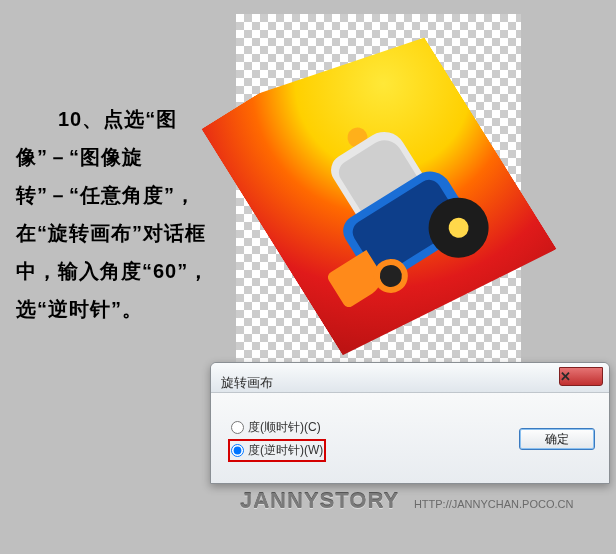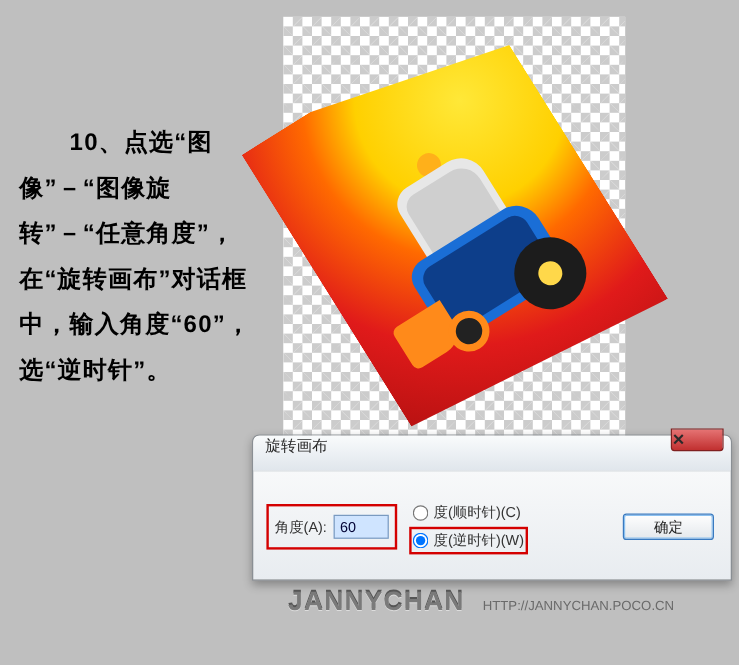--- a/index.html
+++ b/index.html
@@ -21,21 +21,21 @@
 .cab { position:absolute; left:40px; top:6px; width:78px; height:70px; background:#e7e7e7; border-radius:16px 22px 8px 8px; }
 .cab-shadow { position:absolute; left:46px; top:14px; width:66px; height:56px; background:#cfcfcf; border-radius:12px 18px 6px 6px; }
 .body-blue { position:absolute; left:18px; top:64px; width:118px; height:74px; background:#1a6ed6; border-radius:16px 22px 10px 12px; }
 .body-dark { position:absolute; left:26px; top:72px; width:100px; height:58px; background:#0d3e8a; border-radius:12px; }
 .wheel-big { position:absolute; left:90px; top:100px; width:60px; height:60px; background:#1c1c1c; border-radius:50%; }
 .wheel-big::after { content:""; position:absolute; left:20px; top:20px; width:20px; height:20px; background:#ffd84a; border-radius:50%; }
 .wheel-small { position:absolute; left:20px; top:118px; width:34px; height:34px; background:#222; border-radius:50%; border:6px solid #ff8a1a; }
 .scoop { position:absolute; left:-18px; top:100px; width:48px; height:40px; background:#ff8a1a; border-radius:6px 0 18px 6px; }
 .beacon { position:absolute; left:72px; top:-10px; width:20px; height:20px; background:#ffb01a; border-radius:50%; }
 .dialog { position:absolute; left:210px; top:362px; width:400px; background:linear-gradient(#fdfdfd,#e8ecf0); border:1px solid #8a8f94; border-radius:6px 6px 0 0; box-shadow:0 3px 8px rgba(0,0,0,.3); font-family:"SimSun","Microsoft YaHei",sans-serif; }
-.dialog-title { height:30px; background:linear-gradient(#f9fbfc,#e0e6ec); border-bottom:1px solid #c0c6cc; border-radius:6px 6px 0 0; display:flex; align-items:flex-start; padding:0 6px 0 10px; }
+.dialog-title { height:30px; background:linear-gradient(#f9fbfc,#e0e6ec); border-bottom:1px solid #c0c6cc; border-radius:6px 6px 0 0; display:flex; align-items:flex-end; padding:0 6px 0 10px; }
 .dialog-title span { font-size:13px; color:#2a2a2a; flex:1; }
 .close-btn { width:44px; height:19px; background:linear-gradient(#e57373,#c13030); border:1px solid #802020; border-radius:0 0 3px 3px; display:flex; align-items:center; justify-content:center; color:#fff; font-size:12px; font-weight:bold; cursor:pointer; position:relative; top:-6px; }
 .dialog-body { padding:22px 14px 20px 14px; display:flex; align-items:center; gap:10px; font-size:12px; color:#333; position:relative; }
 .angle-group { display:flex; align-items:center; gap:6px; padding:6px 4px; position:relative; }
 .angle-group input[type=text] { width:46px; height:20px; border:1px solid #7a9ac0; padding:0 4px; font-size:12px; background:#cfe4ff; color:#003; }
 .red-box { outline:2px solid #d40000; outline-offset:1px; }
 .radio-group { display:flex; flex-direction:column; gap:6px; padding:4px 6px; }
 .radio-row { display:flex; align-items:center; gap:4px; font-size:12px; color:#333; }
 .radio-row input { margin:0; }
 .btn-col { display:flex; flex-direction:column; gap:8px; margin-left:auto; }
@@ -67,36 +67,32 @@
 </div>
 
 <div class="dialog">
   <div class="dialog-title">
     <span>旋转画布</span>
     <div class="close-btn">
       <span>✕</span>
     </div>
   </div>
   <div class="dialog-body">
-    <div class="angle-group red-box">
-      <span>角度(A):</span>
-      <input type="text" value="60" style="">
-    </div>
     <div class="radio-group">
       <label class="radio-row">
         <input type="radio" name="dir" style="">
         <span>度(顺时针)(C)</span>
       </label>
       <label class="radio-row red-box">
         <input type="radio" name="dir" checked="" style="">
         <span>度(逆时针)(W)</span>
       </label>
     </div>
     <div class="btn-col">
       <button class="win-btn primary">确定</button>
     </div>
   </div>
 </div>
 
 <div class="watermark">
-  <span>JANNYCHAN</span>
+  <span>JANNYSTORY</span>
   <small>HTTP://JANNYCHAN.POCO.CN</small>
 </div>
 
 </body></html>

